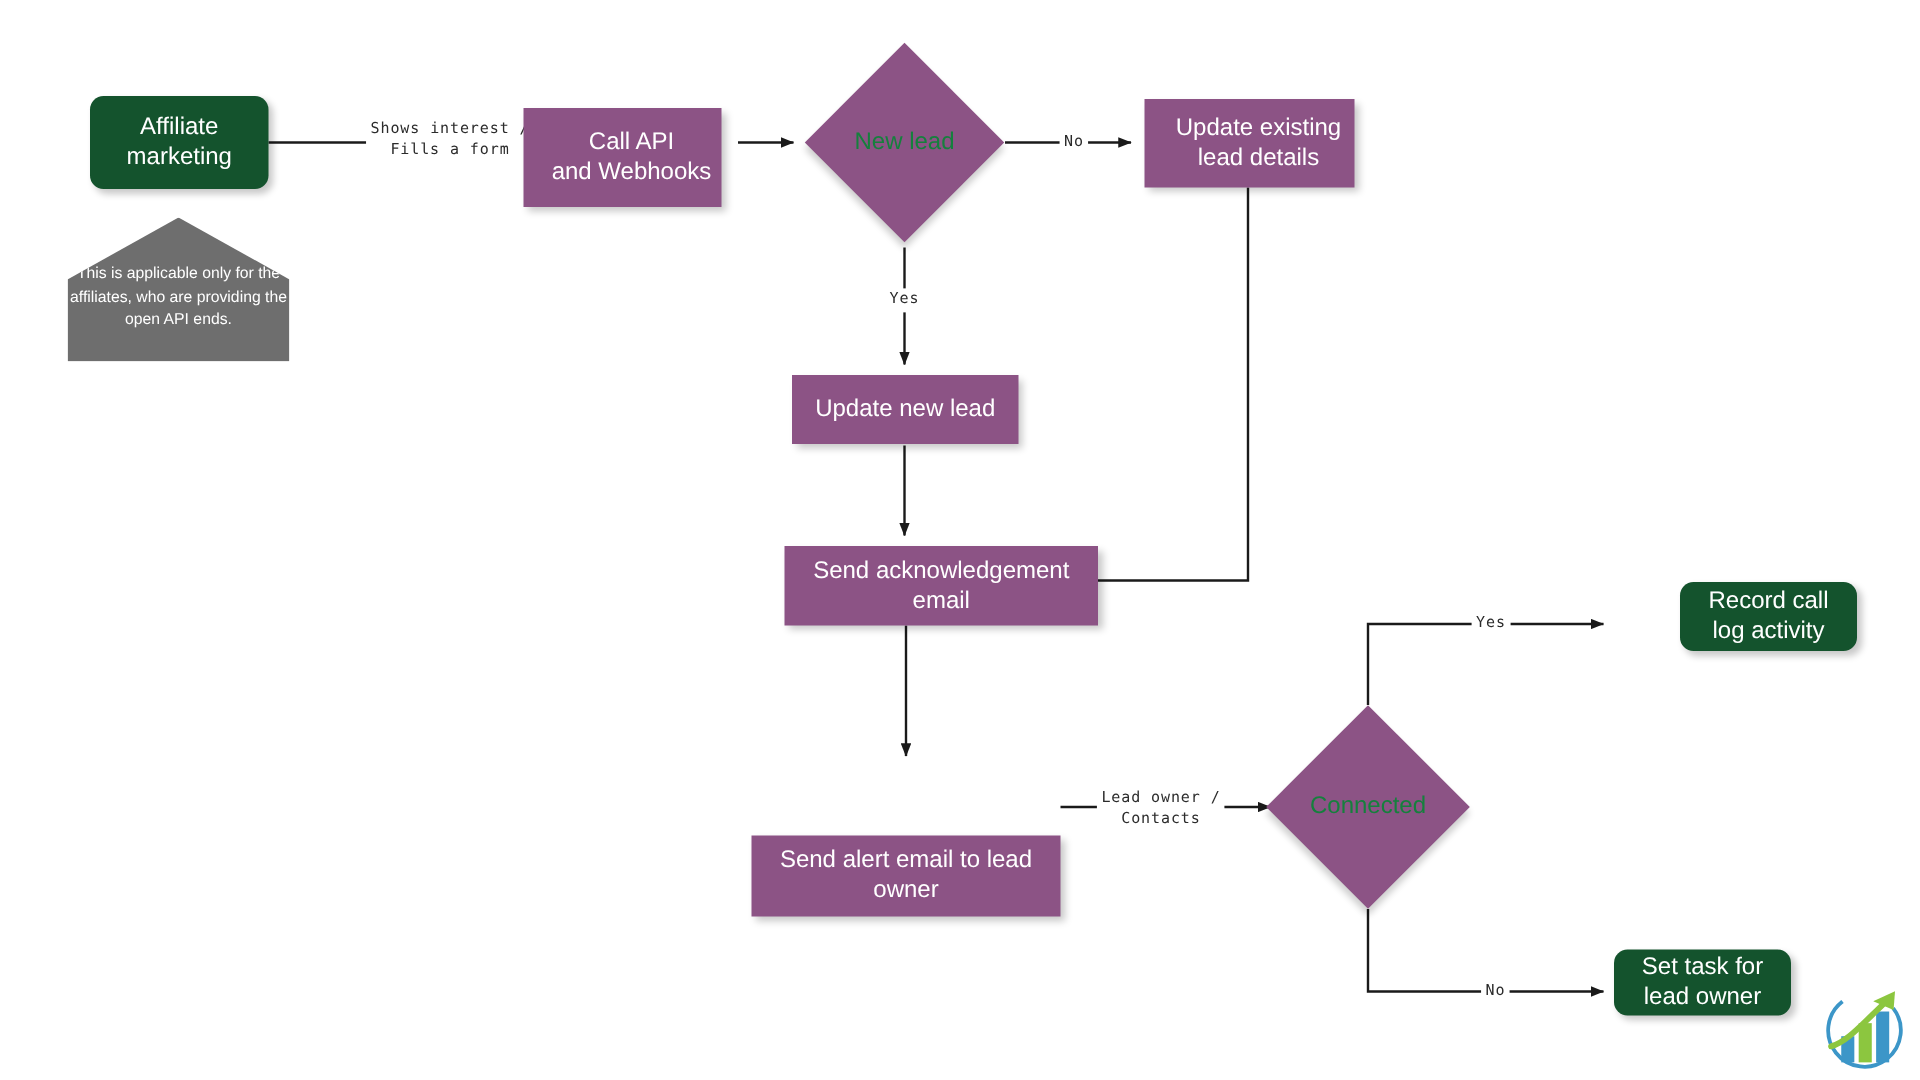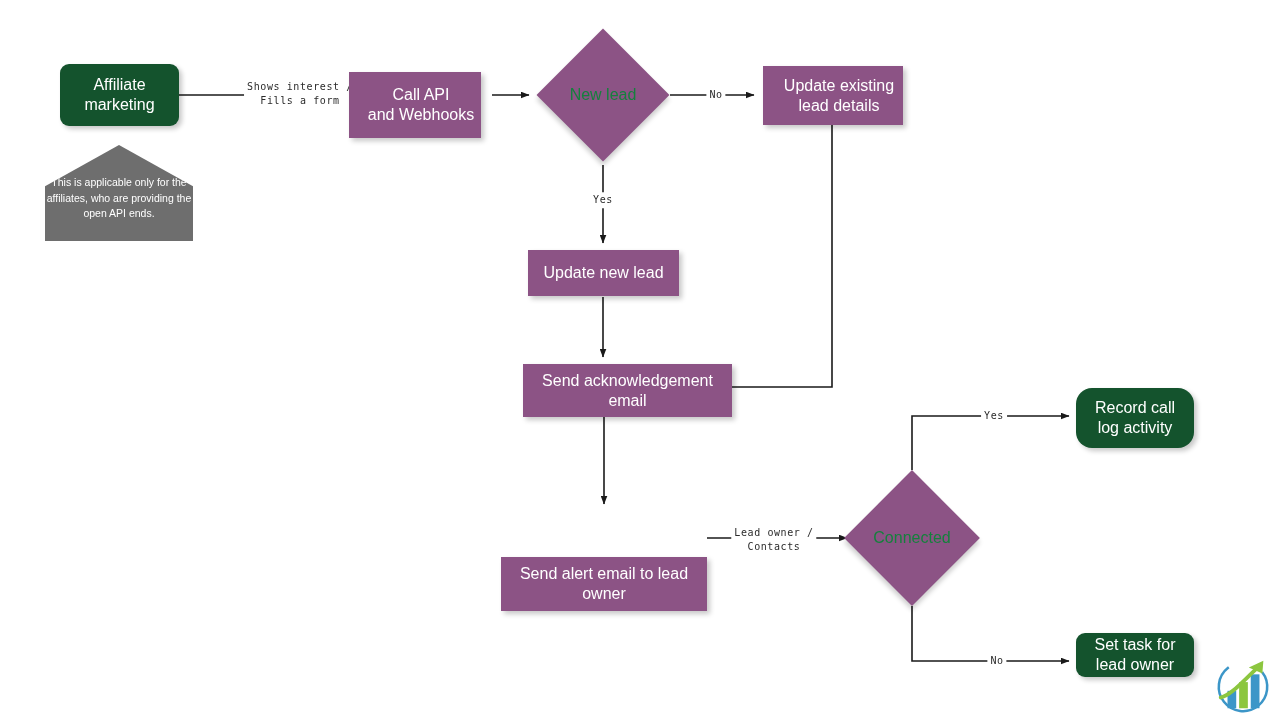--- a/index.html
+++ b/index.html
@@ -177,21 +177,21 @@
 email</div>
 
   <div class="node process" style="left:501px; top:511px; width:206px; height:54px;margin-top:46px;">Send alert email to lead
 owner</div>
 
   <div class="diamond-wrap" style="left:864px; top:490px; width:96px; height:96px;">
     <div class="diamond-shape"></div>
     <div class="diamond-label" style="left:-28px; right:-28px;">Connected</div>
   </div>
 
-  <div class="node terminator" style="left:1076px; top:388px; width:118px; height:60px;border-radius:16px;">Record call
+  <div class="node terminator" style="left:1120px; top:388px; width:118px; height:46px;">Record call
 log activity</div>
 
   <div class="node terminator" style="left:1076px; top:633px; width:118px; height:44px;">Set task for
 lead owner</div>
 
   <svg id="logo" viewBox="0 0 64 64" xmlns="http://www.w3.org/2000/svg">
     <circle cx="32" cy="34" r="25" fill="none" stroke="#3C96C8" stroke-width="2.6" stroke-dasharray="118 40" transform="rotate(-38 32 34)"></circle>
     <rect x="16" y="38" width="9" height="18" fill="#3C96C8"></rect>
     <rect x="28" y="29" width="9" height="27" fill="#8CC63F"></rect>
     <rect x="40" y="21" width="9" height="35" fill="#3C96C8"></rect>

